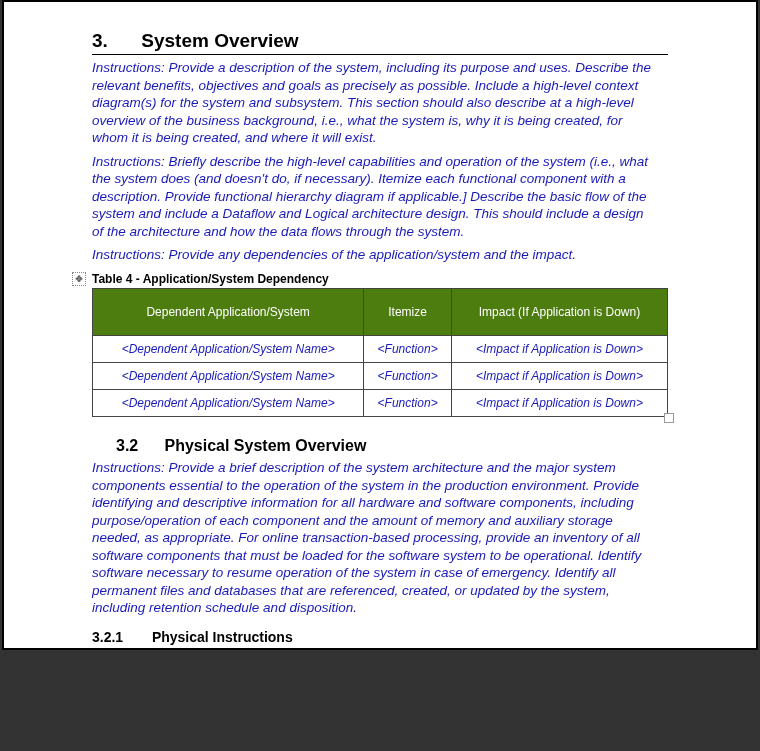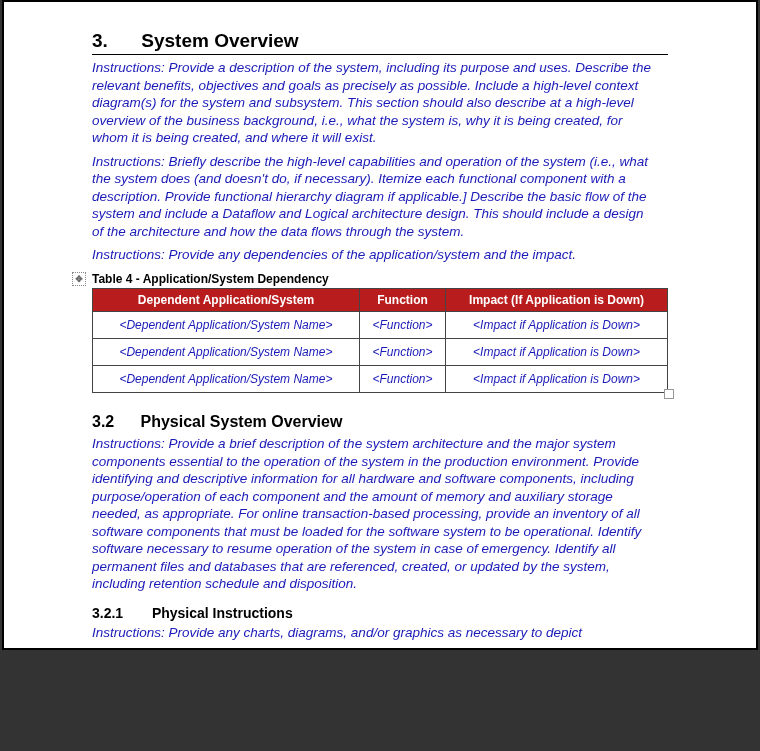--- a/index.html
+++ b/index.html
@@ -74,24 +74,24 @@
     height: 8px;
     border: 1px solid #999;
     background: #fff;
   }
   table.dep {
     border-collapse: collapse;
     width: 100%;
     font-size: 12px;
   }
   table.dep th {
-    background: #b91c1c;
+    background: #4d7c0f;
     color: #fff;
-    font-weight: bold;
-    padding: 4px 6px;
+    font-weight: normal;
+    padding: 16px 6px;
     border: 1px solid #444;
     text-align: center;
   }
   table.dep td {
     border: 1px solid #444;
     padding: 6px;
     color: #1a1ab8;
     font-style: italic;
     text-align: center;
   }
@@ -122,21 +122,21 @@
   <div class="tblcap">
     <span class="anchor-icon">✥</span>
     <span>Table 4</span><span class="plain"> - Application/System Dependency</span>
   </div>
 
   <div class="tblwrap">
     <table class="dep">
       <thead>
         <tr>
           <th>Dependent Application/System</th>
-          <th>Function</th>
+          <th>Itemize</th>
           <th>Impact (If Application is Down)</th>
         </tr>
       </thead>
       <tbody>
         <tr>
           <td>&lt;Dependent Application/System Name&gt;</td>
           <td>&lt;Function&gt;</td>
           <td>&lt;Impact if Application is Down&gt;</td>
         </tr>
         <tr>
@@ -147,21 +147,21 @@
         <tr>
           <td>&lt;Dependent Application/System Name&gt;</td>
           <td>&lt;Function&gt;</td>
           <td>&lt;Impact if Application is Down&gt;</td>
         </tr>
       </tbody>
     </table>
     <div class="resize-handle"></div>
   </div>
 
-  <h2 class="sub" style="margin-top:20px;">
+  <h2 class="sub" style="margin-top:20px;margin-left:24px;">
     <span class="num">3.2</span>
     <span>Physical System Overview</span>
   </h2>
   <p class="instr">Instructions: Provide a brief description of the system architecture and the major system components essential to the operation of the system in the production environment. Provide identifying and descriptive information for all hardware and software components, including purpose/operation of each component and the amount of memory and auxiliary storage needed, as appropriate. For online transaction-based processing, provide an inventory of all software components that must be loaded for the software system to be operational. Identify software necessary to resume operation of the system in case of emergency. Identify all permanent files and databases that are referenced, created, or updated by the system, including retention schedule and disposition.</p>
 
   <h3 class="subsub">
     <span class="num">3.2.1</span>
     <span>Physical Instructions</span>
   </h3>
   <div class="cut">Instructions: Provide any charts, diagrams, and/or graphics as necessary to depict</div>

